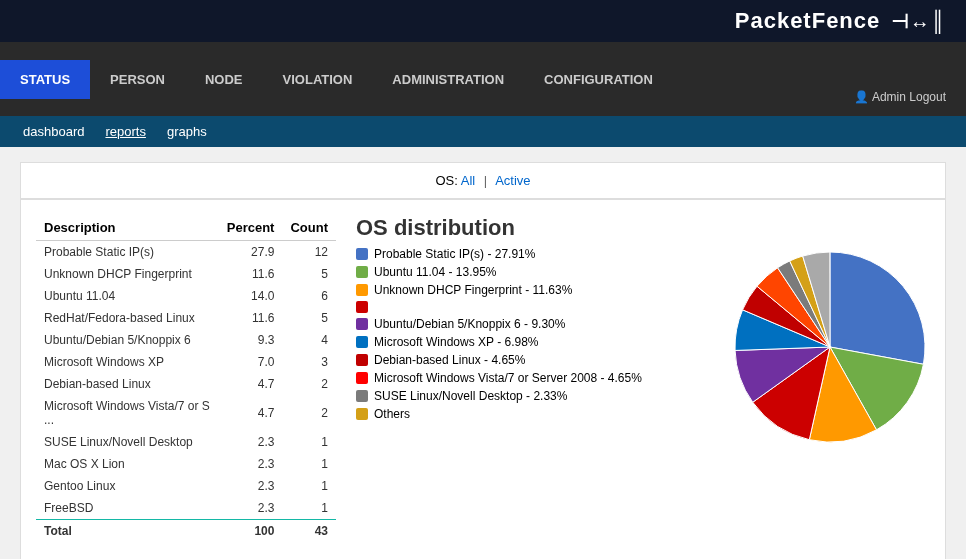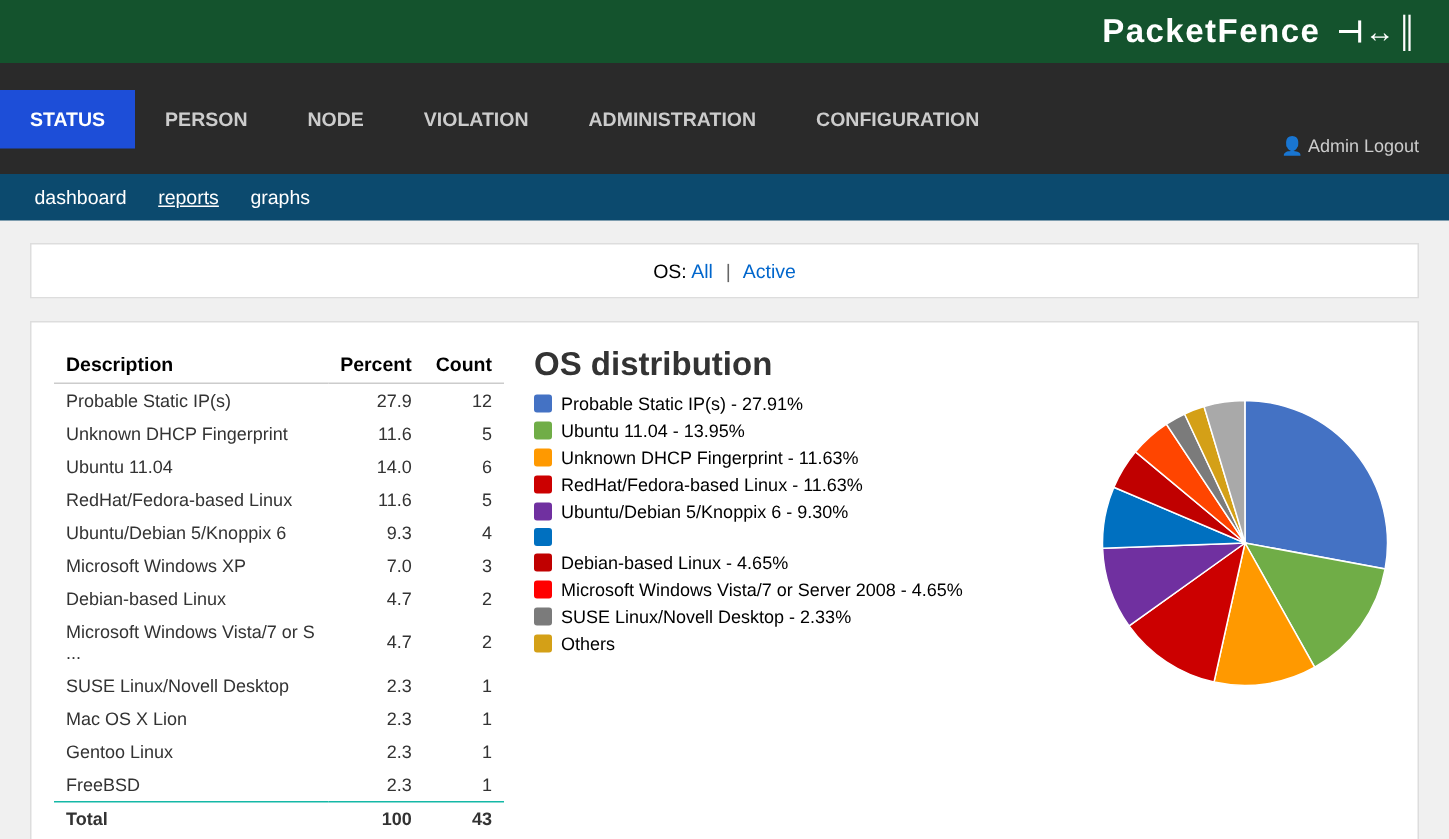--- a/index.html
+++ b/index.html
@@ -1,39 +1,39 @@
 <!DOCTYPE html>
 <html><head>
   <meta charset="utf-8">
   <style>
     * { margin: 0; padding: 0; box-sizing: border-box; }
     body { font-family: Arial, sans-serif; font-size: 13px; background: #f0f0f0; }
 
     
-    .header { background: #14532d; display: flex; justify-content: space-between; align-items: center; padding: 8px 20px; }
+    .header { background: #0f172a; display: flex; justify-content: space-between; align-items: center; padding: 8px 20px; }
     .logo { color: white; font-size: 22px; font-weight: bold; letter-spacing: 1px; }
     .logo span { color: #fff; }
 
     
     .nav { background: #2a2a2a; display: flex; align-items: center; justify-content: space-between; }
     .nav-left { display: flex; }
     .nav-item { color: #ccc; padding: 12px 20px; cursor: pointer; font-size: 13px; font-weight: bold; text-transform: uppercase; }
     .nav-item.active { background: #1d4ed8; color: #fff; }
     .nav-right { color: #ccc; font-size: 12px; padding: 12px 20px; margin-top: 36px; }
 
     
     .subnav { background: #0c4a6e; display: flex; padding: 5px 15px; gap: 5px; }
     .subnav-item { color: #fff; padding: 3px 8px; font-size: 13px; cursor: pointer; text-decoration: none; }
     .subnav-item.active { font-weight: normal; text-decoration: underline; }
 
     
     .content { padding: 15px 20px; }
 
     
-    .filter-bar { background: #fff; border: 1px solid #ddd; padding: 10px; text-align: center; margin-bottom: 15px; font-size: 13px; }
+    .filter-bar { background: #fff; border: 1px solid #ddd; padding: 10px; text-align: center; font-size: 13px; }
     .filter-bar a { color: #0066cc; text-decoration: none; }
     .filter-bar .separator { margin: 0 5px; color: #666; }
 
     
     .main-area { display: flex; gap: 20px; background: #fff; padding: 15px; border: 1px solid #ddd; }
 
     
     .data-table { flex: 0 0 auto; width: 300px; }
     .data-table table { width: 100%; border-collapse: collapse; }
     .data-table th { text-align: left; font-weight: bold; padding: 5px 8px; font-size: 13px; border-bottom: 1px solid #ccc; }
@@ -191,28 +191,28 @@
             <div class="legend-item">
     <div class="legend-dot" style="background:#70AD47;"></div>
     <span>Ubuntu 11.04 - 13.95%</span>
   </div>
             <div class="legend-item">
     <div class="legend-dot" style="background:#FF9900;"></div>
     <span>Unknown DHCP Fingerprint - 11.63%</span>
   </div>
             <div class="legend-item">
     <div class="legend-dot" style="background:#CC0000;"></div>
-    <span>RedHat/Fedora-based Linux - 11.63%</span>
   </div>
             <div class="legend-item">
     <div class="legend-dot" style="background:#7030A0;"></div>
     <span>Ubuntu/Debian 5/Knoppix 6 - 9.30%</span>
   </div>
             <div class="legend-item">
     <div class="legend-dot" style="background:#0070C0;"></div>
+    <span>Microsoft Windows XP - 6.98%</span>
   </div>
             <div class="legend-item">
     <div class="legend-dot" style="background:#C00000;"></div>
     <span>Debian-based Linux - 4.65%</span>
   </div>
             <div class="legend-item">
     <div class="legend-dot" style="background:#FF0000;"></div>
     <span>Microsoft Windows Vista/7 or Server 2008 - 4.65%</span>
   </div>
             <div class="legend-item">

